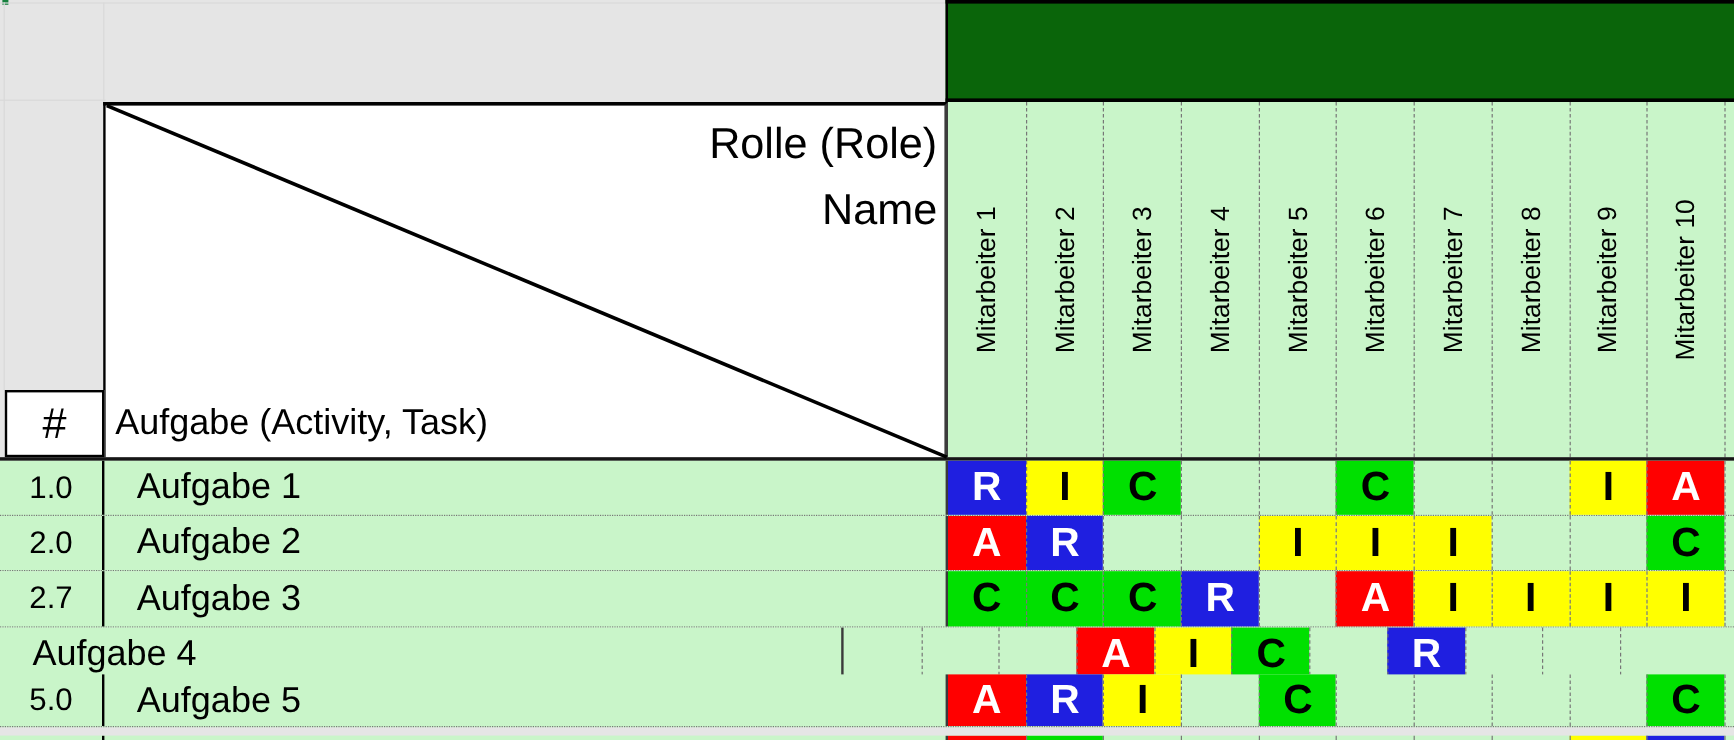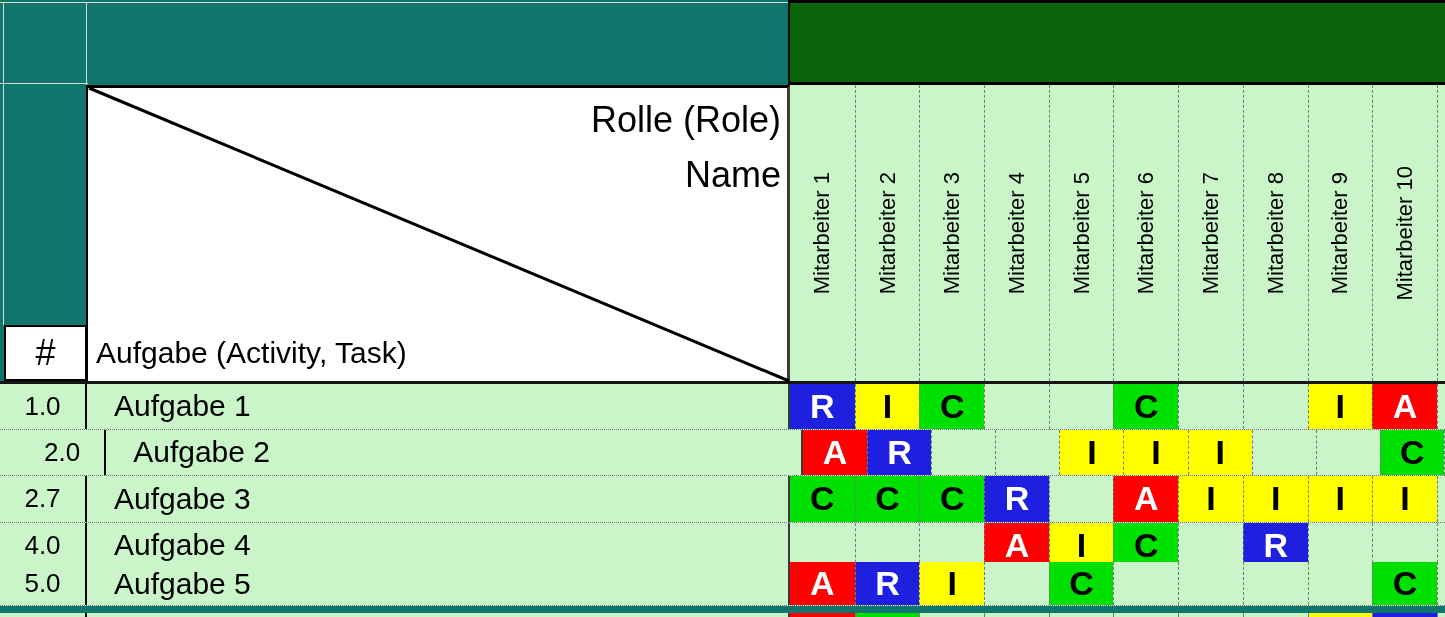--- a/index.html
+++ b/index.html
@@ -1,17 +1,17 @@
 <!DOCTYPE html>
 <html style="--band-green: #0a650a; --cell-green: #c9f5c9;"><head>
 <meta charset="utf-8">
 <style>
   html,body{margin:0;padding:0;background:#fff;}
   #app{
-    position:relative;width:1445px;height:617px;overflow:hidden;background:#0f766e;
+    position:relative;width:1445px;height:617px;overflow:hidden;background:#e5e5e5;
     font-family:"Liberation Sans","DejaVu Sans",sans-serif;color:#000;
   }
   .abs{position:absolute;box-sizing:border-box;}
 
   
   .faint-h{background:#d9d9d9;height:1px;}
   .faint-v{background:#d9d9d9;width:1px;}
   .corner-mark{background:#15803d;}
 
   
@@ -148,21 +148,21 @@
     <div class="raci-cell"></div>
     <div class="raci-cell"></div>
     <div class="raci-cell" style="background: rgb(0, 224, 0); color: rgb(0, 0, 0);">C</div>
     <div class="raci-cell"></div>
     <div class="raci-cell"></div>
     <div class="raci-cell" style="background: rgb(255, 255, 0); color: rgb(0, 0, 0);">I</div>
     <div class="raci-cell" style="background: rgb(255, 0, 0); color: rgb(255, 255, 255);">A</div>
     <div class="grid-sliver"></div>
   </div>
 
-  <div class="abs row" style="top:429.5px;height:46.5px;padding-left:20px;">
+  <div class="abs row" style="top:429.5px;height:46.5px;">
     <div class="cell-num">2.0</div>
     <div class="cell-task">Aufgabe 2</div>
     <div class="raci-cell" style="background: rgb(255, 0, 0); color: rgb(255, 255, 255);">A</div>
     <div class="raci-cell" style="background: rgb(31, 31, 224); color: rgb(255, 255, 255);">R</div>
     <div class="raci-cell"></div>
     <div class="raci-cell"></div>
     <div class="raci-cell" style="background: rgb(255, 255, 0); color: rgb(0, 0, 0);">I</div>
     <div class="raci-cell" style="background: rgb(255, 255, 0); color: rgb(0, 0, 0);">I</div>
     <div class="raci-cell" style="background: rgb(255, 255, 0); color: rgb(0, 0, 0);">I</div>
     <div class="raci-cell"></div>
@@ -181,21 +181,20 @@
     <div class="raci-cell"></div>
     <div class="raci-cell" style="background: rgb(255, 0, 0); color: rgb(255, 255, 255);">A</div>
     <div class="raci-cell" style="background: rgb(255, 255, 0); color: rgb(0, 0, 0);">I</div>
     <div class="raci-cell" style="background: rgb(255, 255, 0); color: rgb(0, 0, 0);">I</div>
     <div class="raci-cell" style="background: rgb(255, 255, 0); color: rgb(0, 0, 0);">I</div>
     <div class="raci-cell" style="background: rgb(255, 255, 0); color: rgb(0, 0, 0);">I</div>
     <div class="grid-sliver"></div>
   </div>
 
   <div class="abs row" style="top:522.5px;height:46.5px;">
-    <div class="cell-num">4.0</div>
     <div class="cell-task">Aufgabe 4</div>
     <div class="raci-cell"></div>
     <div class="raci-cell"></div>
     <div class="raci-cell"></div>
     <div class="raci-cell" style="background: rgb(255, 0, 0); color: rgb(255, 255, 255);">A</div>
     <div class="raci-cell" style="background: rgb(255, 255, 0); color: rgb(0, 0, 0);">I</div>
     <div class="raci-cell" style="background: rgb(0, 224, 0); color: rgb(0, 0, 0);">C</div>
     <div class="raci-cell"></div>
     <div class="raci-cell" style="background: rgb(31, 31, 224); color: rgb(255, 255, 255);">R</div>
     <div class="raci-cell"></div>

